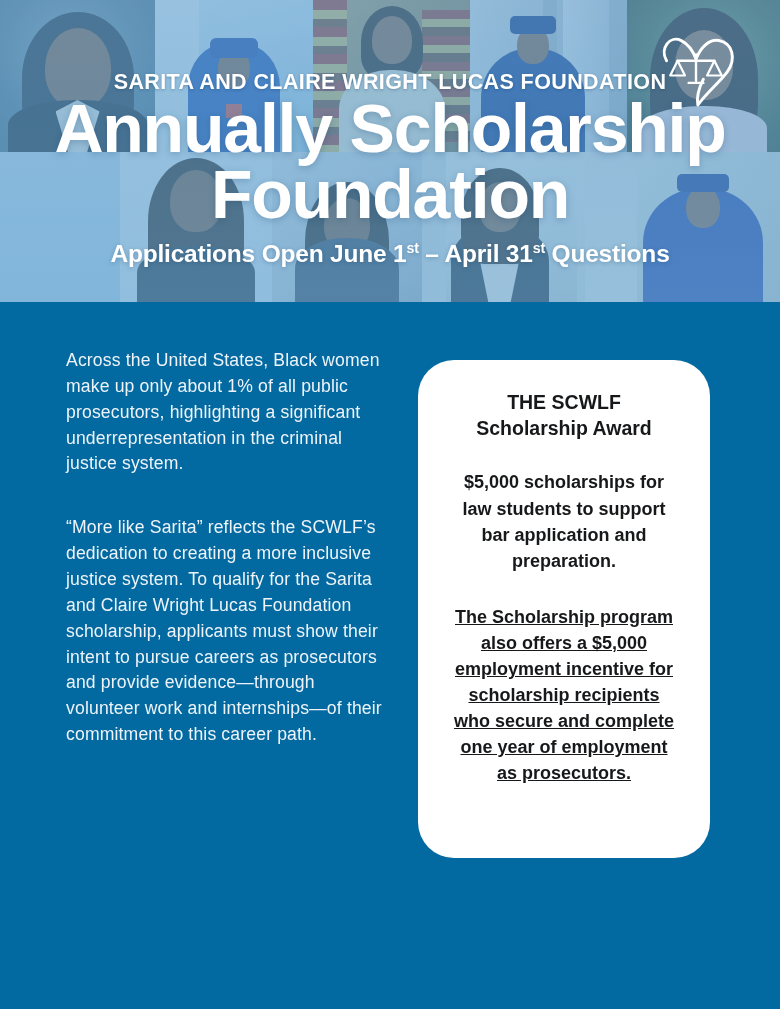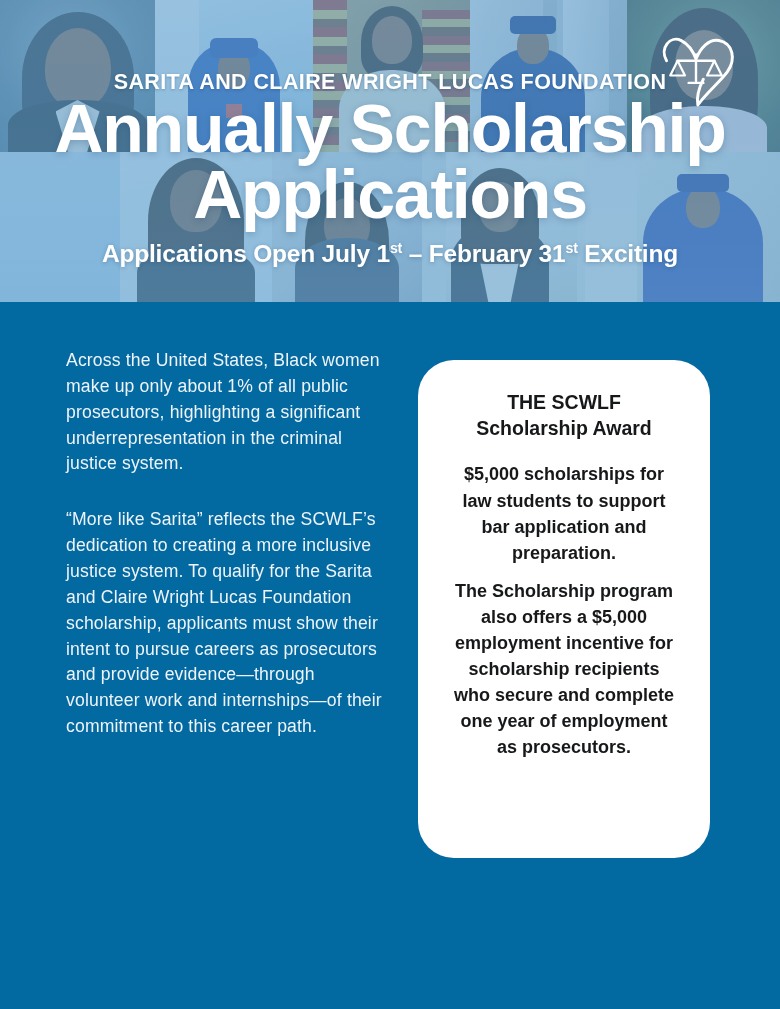--- a/index.html
+++ b/index.html
@@ -156,21 +156,21 @@
     position: absolute;
     top: 46px;
     left: 66px;
     width: 320px;
     color: #eef4f9;
     font-size: 17.6px;
     line-height: 1.47;
     letter-spacing: 0.15px;
   }
   .body-col p { margin: 0; }
-  .body-col p + p { margin-top: 30px; }
+  .body-col p + p { margin-top: 38px; }
 
   
   .award-card {
     position: absolute;
     top: 58px;
     left: 418px;
     width: 292px;
     height: 498px;
     background: #ffffff;
     border-radius: 36px;
@@ -184,22 +184,22 @@
     font-weight: bold;
     line-height: 1.32;
     margin: 0;
   }
   .award-body {
     font-size: 18px;
     font-weight: bold;
     line-height: 1.45;
     margin: 0;
   }
-  .award-body.first { margin-top: 20px; }
-  .award-body.second { margin-top: 12px; }
+  .award-body.first { margin-top: 28px; }
+  .award-body.second { margin-top: 30px; text-decoration: underline; }
 
   
   .footer {
     position: absolute;
     top: 645px;
     left: 0;
     width: 780px;
     padding-left: 66px;
     box-sizing: border-box;
     color: #ffffff;
@@ -315,25 +315,25 @@
     <line x1="42" y1="64" x2="58" y2="64" stroke="#ffffff" stroke-width="2.6" stroke-linecap="round"></line>
     <path d="M30 40 L22 56 L38 56 Z" fill="none" stroke="#ffffff" stroke-width="2.4" stroke-linejoin="round"></path>
     <path d="M70 40 L62 56 L78 56 Z" fill="none" stroke="#ffffff" stroke-width="2.4" stroke-linejoin="round"></path>
   </svg>
 
   <div class="hero-content">
     <div class="foundation-name">SARITA AND CLAIRE WRIGHT LUCAS FOUNDATION</div>
 
     <div class="hero-title">
       <span>Annually Scholarship</span>
-      <span class="line2">Applications</span>
+      <span class="line2">Foundation</span>
     </div>
 
     <div class="hero-subtitle">
-      <span>Applications Open July 1</span><sup>st</sup><span> – February 31</span><sup>st</sup><span> Exciting</span>
+      <span>Applications Open June 1</span><sup>st</sup><span> – April 31</span><sup>st</sup><span> Questions</span>
     </div>
   </div>
 </div>
 
 <div class="main">
 
   <div class="body-col">
     <p>Across the United States, Black women make up only about 1% of all public prosecutors, highlighting a significant underrepresentation in the criminal justice system.</p>
     <p>“More like Sarita” reflects the SCWLF’s dedication to creating a more inclusive justice system. To qualify for the Sarita and Claire Wright Lucas Foundation scholarship, applicants must show their intent to pursue careers as prosecutors and provide evidence—through volunteer work and internships—of their commitment to this career path.</p>
   </div>

